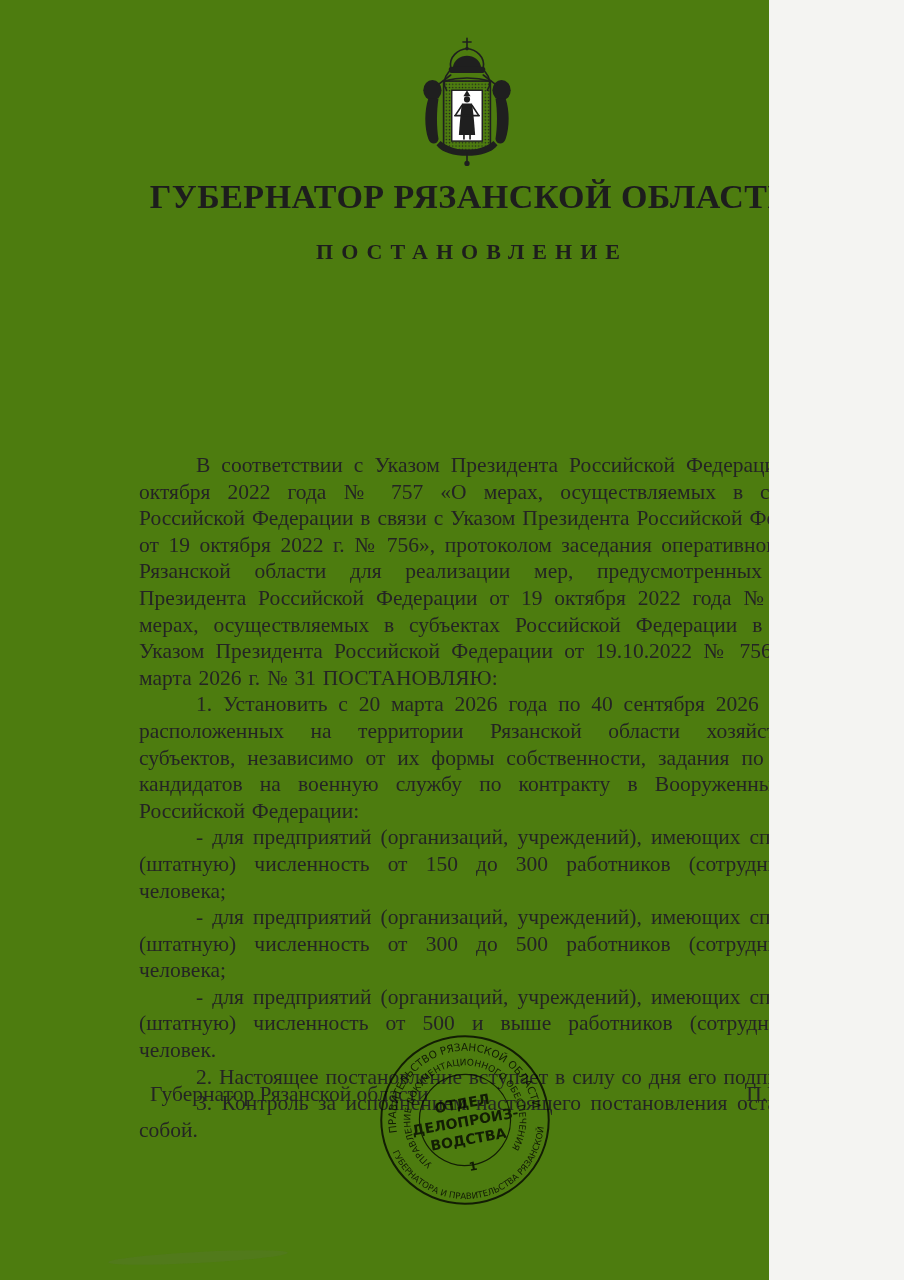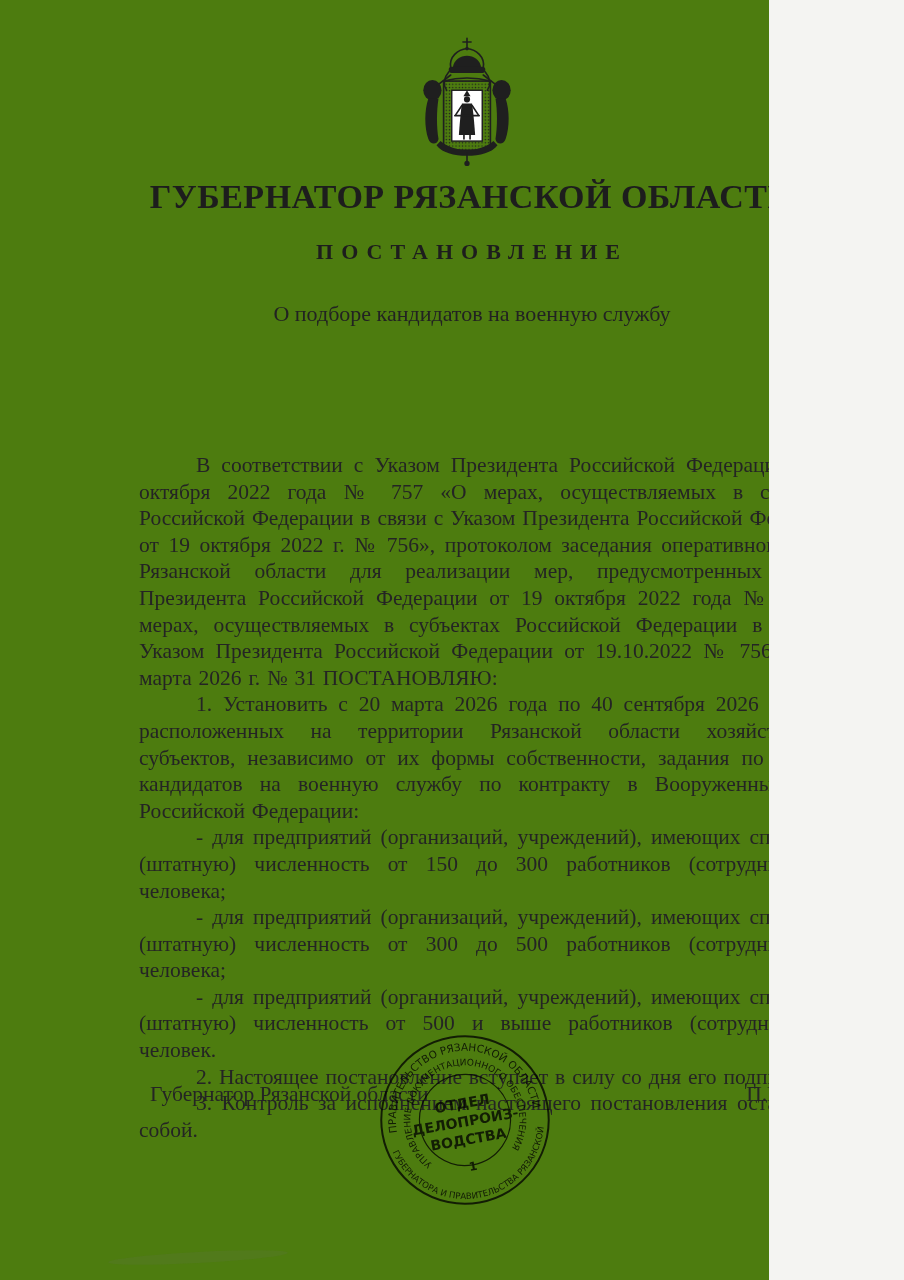--- a/index.html
+++ b/index.html
@@ -95,21 +95,20 @@
     <path class="ln" d="M57 96 v4 M63 96 v4" stroke-width="2.4"></path>
 
     <path class="fl" d="M30 106 C40 120 80 120 90 106 L86 102 C72 114 48 114 34 102 Z"></path>
     <path class="ln" d="M60 114 v7"></path>
     <circle class="fl" cx="60" cy="124" r="2.6"></circle>
   </svg>
 
   <div class="header">
     <div class="title">ГУБЕРНАТОР РЯЗАНСКОЙ ОБЛАСТИ</div>
     <div class="doctype">ПОСТАНОВЛЕНИЕ</div>
-    <div class="subject">О подборе кандидатов на военную службу</div>
   </div>
 
   <div class="docbody">
     <p>В соответствии с Указом Президента Российской Федерации от 19 октября 2022 года № 757 «О мерах, осуществляемых в субъектах Российской Федерации в связи с Указом Президента Российской Федерации от 19 октября 2022 г. № 756», протоколом заседания оперативного штаба Рязанской области для реализации мер, предусмотренных Указом Президента Российской Федерации от 19 октября 2022 года № 757 «О мерах, осуществляемых в субъектах Российской Федерации в связи с Указом Президента Российской Федерации от 19.10.2022 № 756», от 11 марта 2026 г. № 31 ПОСТАНОВЛЯЮ:</p>
     <p>1. Установить с 20 марта 2026 года по 40 сентября 2026 года для расположенных на территории Рязанской области хозяйствующих субъектов, независимо от их формы собственности, задания по подбору кандидатов на военную службу по контракту в Вооруженные Силы Российской Федерации:</p>
     <p>- для предприятий (организаций, учреждений), имеющих списочную (штатную) численность от 150 до 300 работников (сотрудников), 2 человека;</p>
     <p>- для предприятий (организаций, учреждений), имеющих списочную (штатную) численность от 300 до 500 работников (сотрудников), 3 человека;</p>
     <p>- для предприятий (организаций, учреждений), имеющих списочную (штатную) численность от 500 и выше работников (сотрудников), 5 человек.</p>
     <p>2. Настоящее постановление вступает в силу со дня его подписания.</p>
     <p>3. Контроль за исполнением настоящего постановления оставляю за собой.</p>

